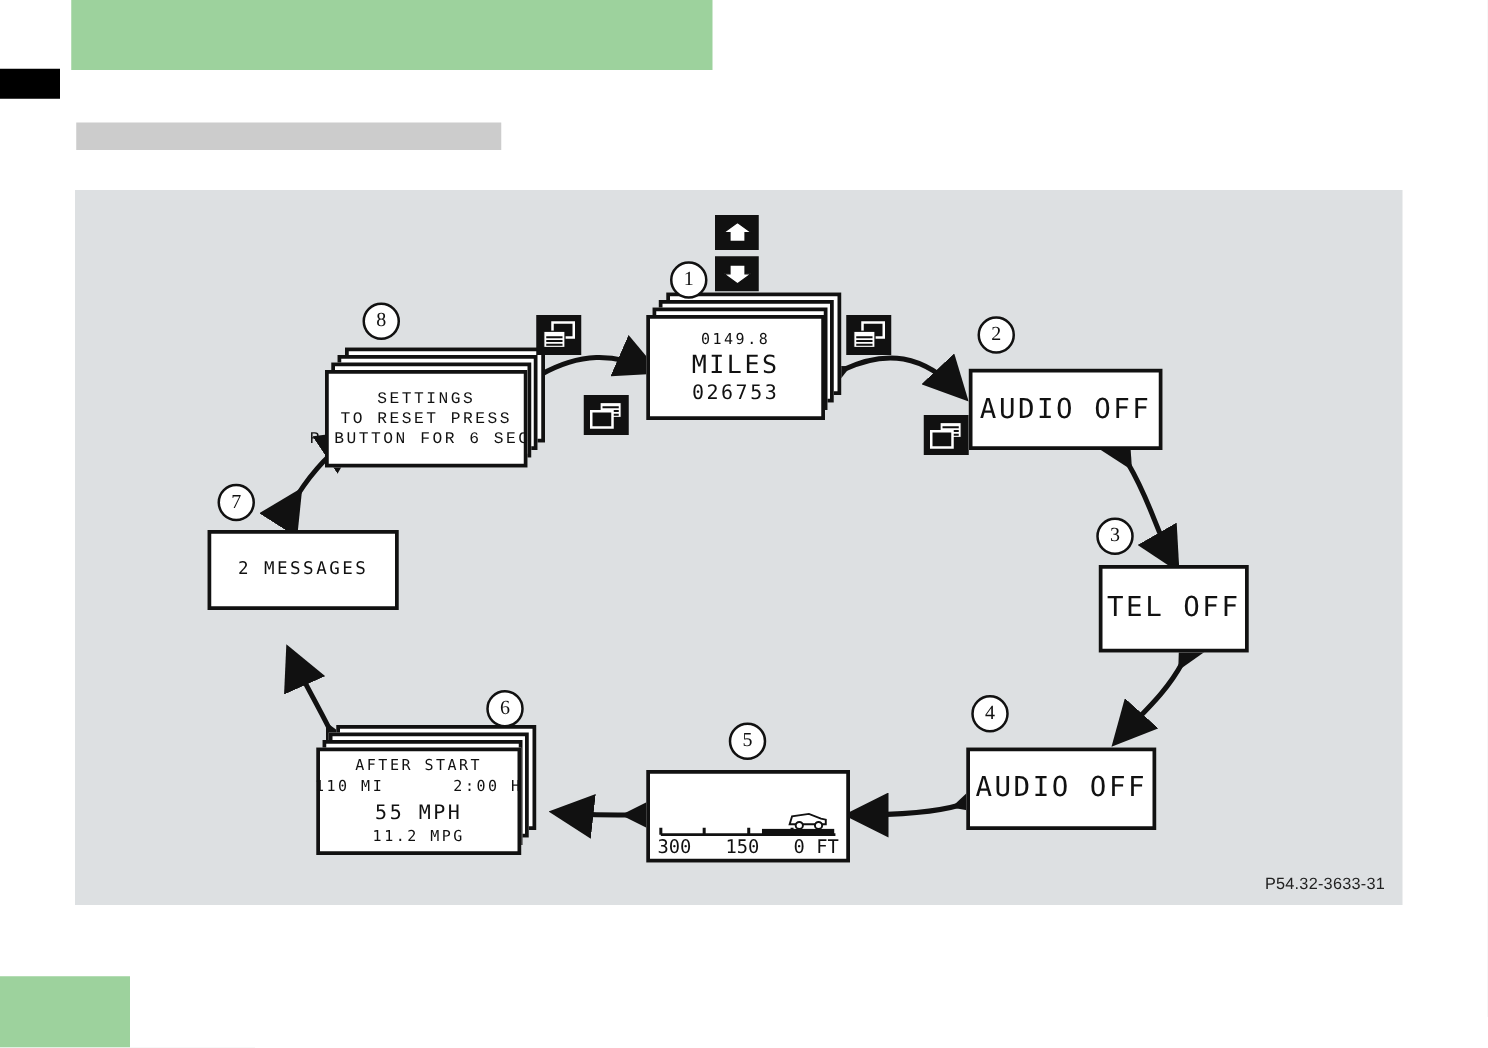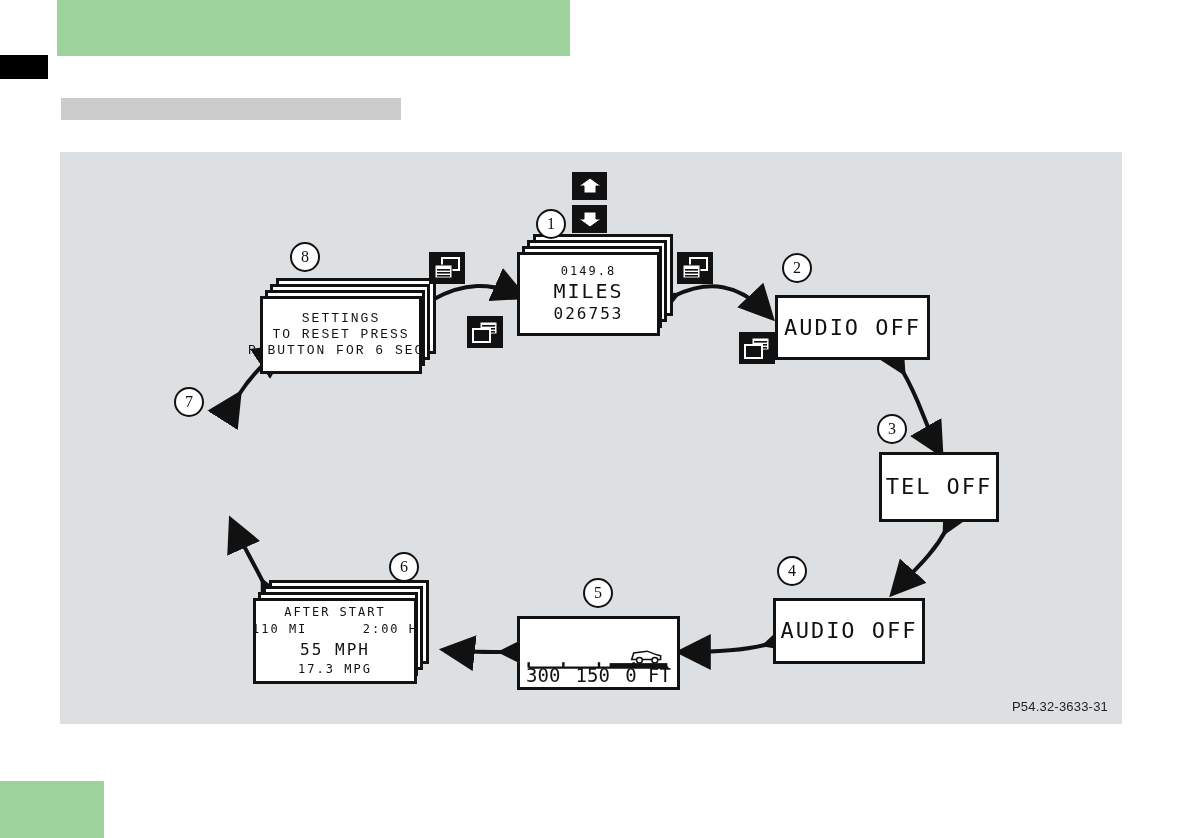--- a/index.html
+++ b/index.html
@@ -185,38 +185,41 @@
 
         <line x1="9" y1="53" x2="154" y2="53" stroke="#111" stroke-width="2.5"></line>
         <line x1="9" y1="47" x2="9" y2="53" stroke="#111" stroke-width="2.5"></line>
         <line x1="45" y1="47" x2="45" y2="53" stroke="#111" stroke-width="2.5"></line>
         <line x1="82" y1="47" x2="82" y2="53" stroke="#111" stroke-width="2.5"></line>
         <line x1="118" y1="47" x2="118" y2="53" stroke="#111" stroke-width="2.5"></line>
         <rect x="93" y="48" width="60" height="5" fill="#111"></rect>
       </svg>
       <div style="position:absolute;left:0;bottom:1px;width:100%;display:flex;
                   justify-content:space-between;padding:0 6px;box-sizing:border-box;
-                  font-family:'DejaVu Sans Mono', monospace;font-size:19px;color:#111;">
+                  font-family:'DejaVu Sans Mono', monospace;font-size:15px;color:#111;">
         <span>300</span>
         <span>150</span>
         <span>0 FT</span>
       </div>
     </div>
   </div>
   <div class="callout" style="left:523px;top:426px;">5</div>
 
   <div class="stack" style="left:193px;top:428px;width:180px;height:96px;">
     <div class="sheet" style="left:16px;top:0;width:160px;height:84px;"></div>
     <div class="sheet" style="left:10px;top:6px;width:160px;height:84px;"></div>
     <div class="sheet" style="left:5px;top:12px;width:160px;height:84px;"></div>
   </div>
   <div class="lcd" style="left:193px;top:446px;width:164px;height:86px;padding:3px 4px;justify-content:space-around;">
     <div class="line" style="font-size:12px;">AFTER START</div>
     <div class="line" style="font-size:12px;">110 MI      2:00 H</div>
     <div class="line" style="font-size:16px;">55 MPH</div>
-    <div class="line" style="font-size:12px;">17.3 MPG</div>
+    <div class="line" style="font-size:12px;">11.2 MPG</div>
   </div>
   <div class="callout" style="left:329px;top:400px;">6</div>
 
+  <div class="lcd" style="left:106px;top:272px;width:153px;height:64px;">
+    <div class="line" style="font-size:14px;">2 MESSAGES</div>
+  </div>
   <div class="callout" style="left:114px;top:235px;">7</div>
 
   <div class="caption">P54.32-3633-31</div>
 </div>
 
 </body></html>

